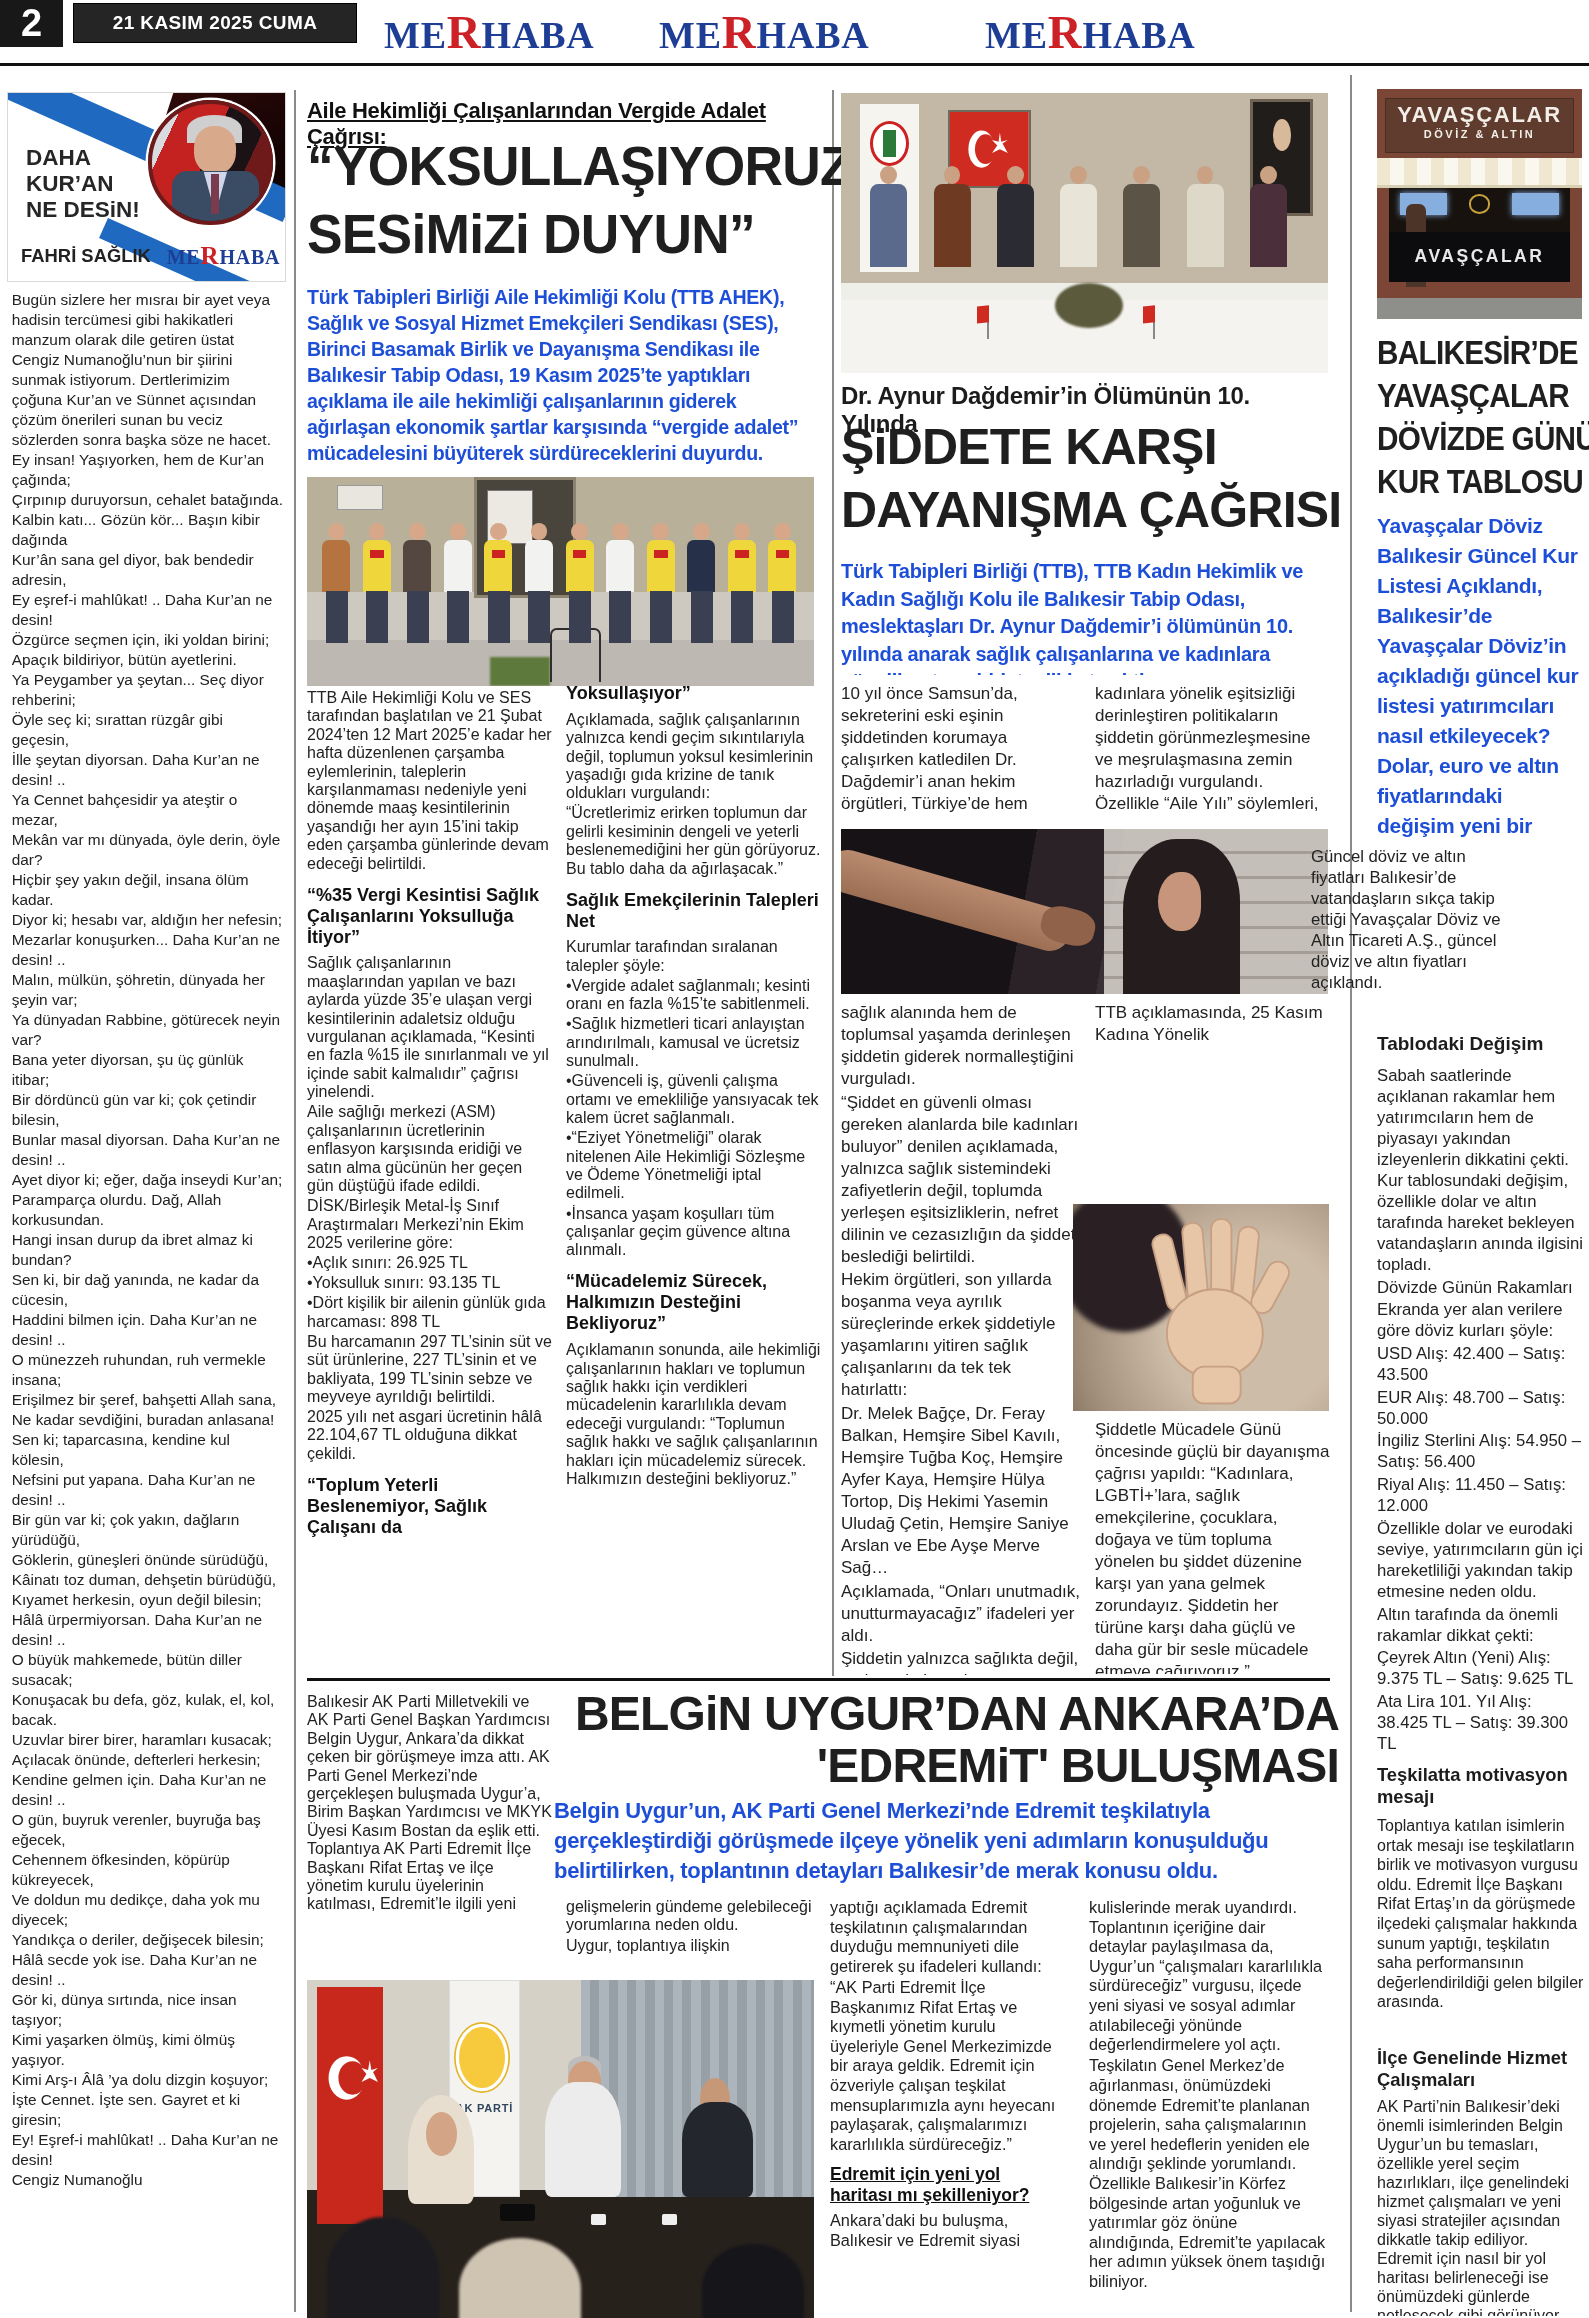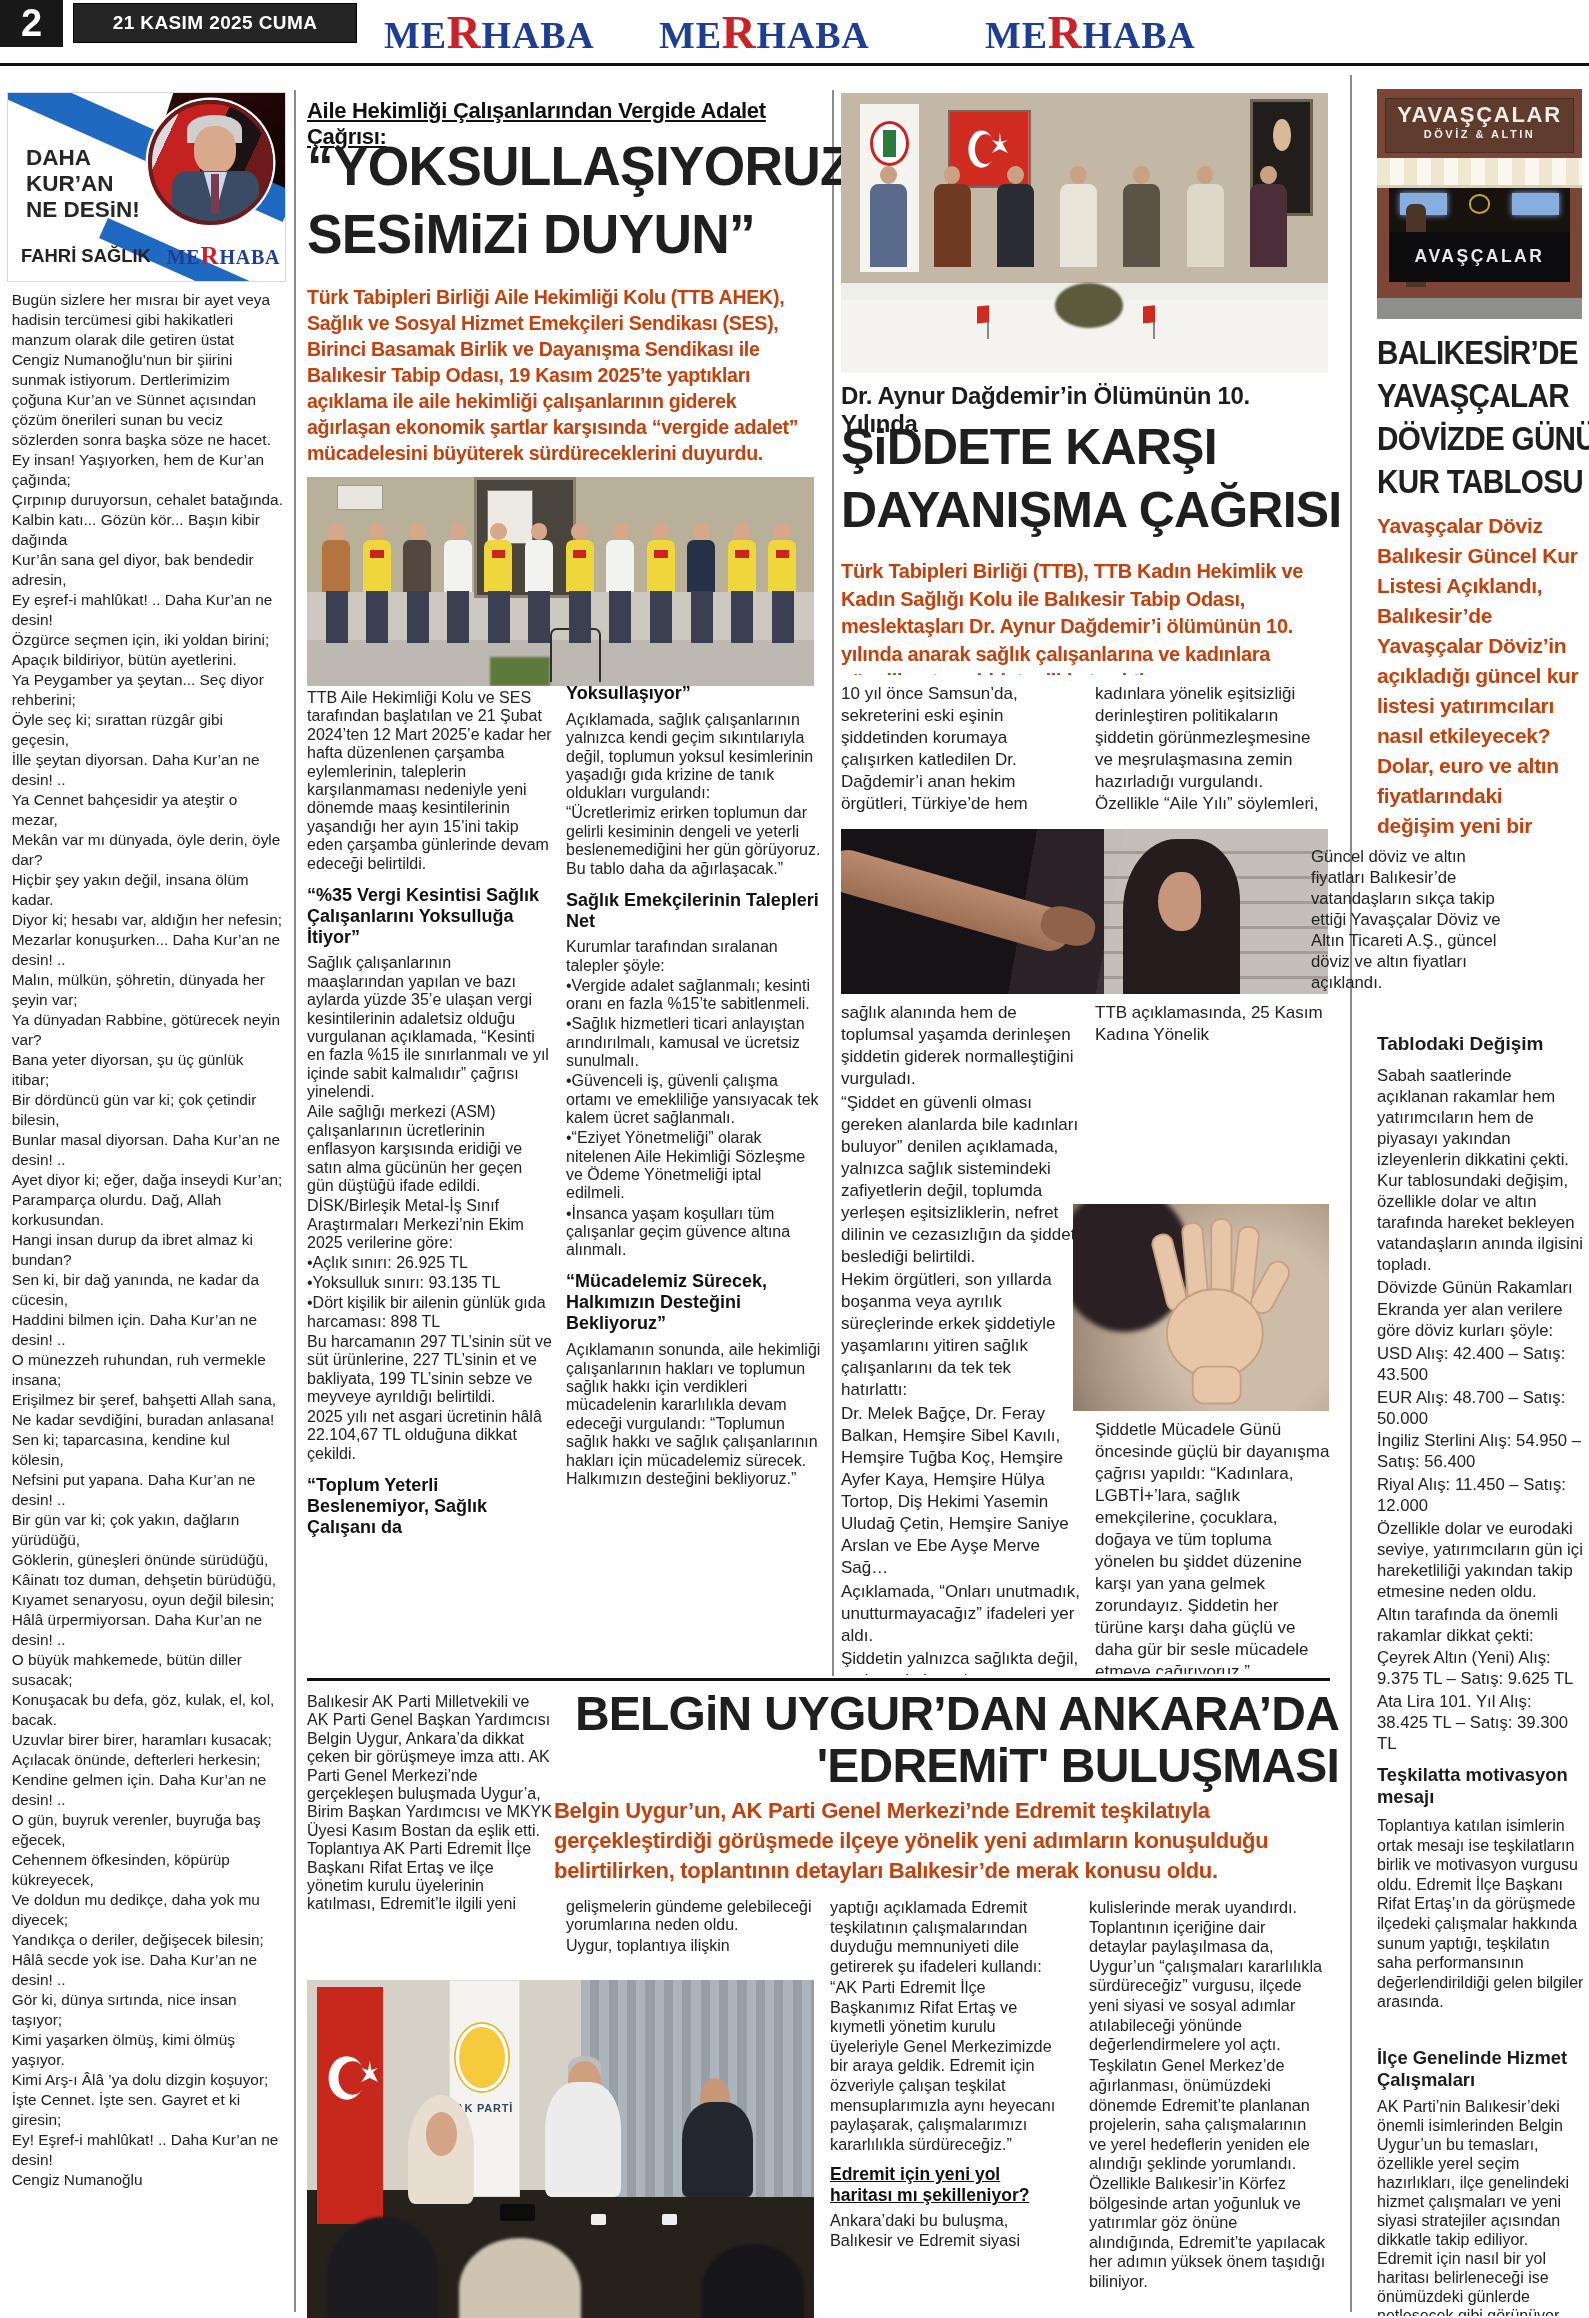--- a/index.html
+++ b/index.html
@@ -46,21 +46,21 @@
   .p-face { position:absolute; left:42px; top:22px; width:42px; height:48px; border-radius:45%; background:#d9a98c; }
   .p-suit { position:absolute; left:20px; top:67px; width:87px; height:58px; border-radius:15px 15px 0 0; background:#3a4c63; }
   .p-shirt { position:absolute; left:52px; top:68px; width:23.4px; height:42px; background:#cfd8ea; clip-path:polygon(0 0,100% 0,50% 100%); }
   .p-tie { position:absolute; left:59px; top:70px; width:8.3px; height:40px; background:#7a3b4e; }
   .poem { left:11.7px; top:290px; width:272px; height:2020px; font-size:15.4px; line-height:20px; color:#222; }
   .poem .para { margin:0; }
 
   
   .kicker { font-weight:800; font-size:22px; text-decoration:underline; color:#111; letter-spacing:-0.3px; }
   .hl { font-weight:800; color:#1f1f1f; letter-spacing:-0.8px; white-space:nowrap; }
-  .lead { font-weight:800; color:#c2410c; }
+  .lead { font-weight:800; color:#1d4ed8; }
   .body19 { font-size:16px; line-height:18.4px; color:#222; }
   .body19 h4 { font-size:18px; line-height:21px; margin:11.7px 0 6.7px; }
   .body21 { font-size:17px; line-height:22px; color:#222; }
   .body20 { font-size:16.7px; line-height:21px; color:#222; }
 
   
   .photo { overflow:hidden; position:absolute; background:#ccc; }
   
   .ph-vergi { background:linear-gradient(#b9b09a 0 55%, #cdc9c0 55% 78%, #bdb9b2 78%); }
   .ph-vergi .door { position:absolute; left:33%; top:0; width:20%; height:58%; background:#4a453c; border:3.3px solid #8c8370; }
@@ -207,21 +207,21 @@
     <p class="para">Sen ki, bir dağ yanında, ne kadar da cücesin,</p>
     <p class="para">Haddini bilmen için. Daha Kur’an ne desin! ..</p>
     <p class="para">O münezzeh ruhundan, ruh vermekle insana;</p>
     <p class="para">Erişilmez bir şeref, bahşetti Allah sana,</p>
     <p class="para">Ne kadar sevdiğini, buradan anlasana!</p>
     <p class="para">Sen ki; taparcasına, kendine kul kölesin,</p>
     <p class="para">Nefsini put yapana. Daha Kur’an ne desin! ..</p>
     <p class="para">Bir gün var ki; çok yakın, dağların yürüdüğü,</p>
     <p class="para">Göklerin, güneşleri önünde sürüdüğü,</p>
     <p class="para">Kâinatı toz duman, dehşetin bürüdüğü,</p>
-    <p class="para">Kıyamet senaryosu, oyun değil bilesin;</p>
+    <p class="para">Kıyamet herkesin, oyun değil bilesin;</p>
     <p class="para">Hâlâ ürpermiyorsan. Daha Kur’an ne desin! ..</p>
     <p class="para">O büyük mahkemede, bütün diller susacak;</p>
     <p class="para">Konuşacak bu defa, göz, kulak, el, kol, bacak.</p>
     <p class="para">Uzuvlar birer birer, haramları kusacak;</p>
     <p class="para">Açılacak önünde, defterleri herkesin;</p>
     <p class="para">Kendine gelmen için. Daha Kur’an ne desin! ..</p>
     <p class="para">O gün, buyruk verenler, buyruğa baş eğecek,</p>
     <p class="para">Cehennem öfkesinden, köpürüp kükreyecek,</p>
     <p class="para">Ve doldun mu dedikçe, daha yok mu diyecek;</p>
     <p class="para">Yandıkça o deriler, değişecek bilesin;</p>

